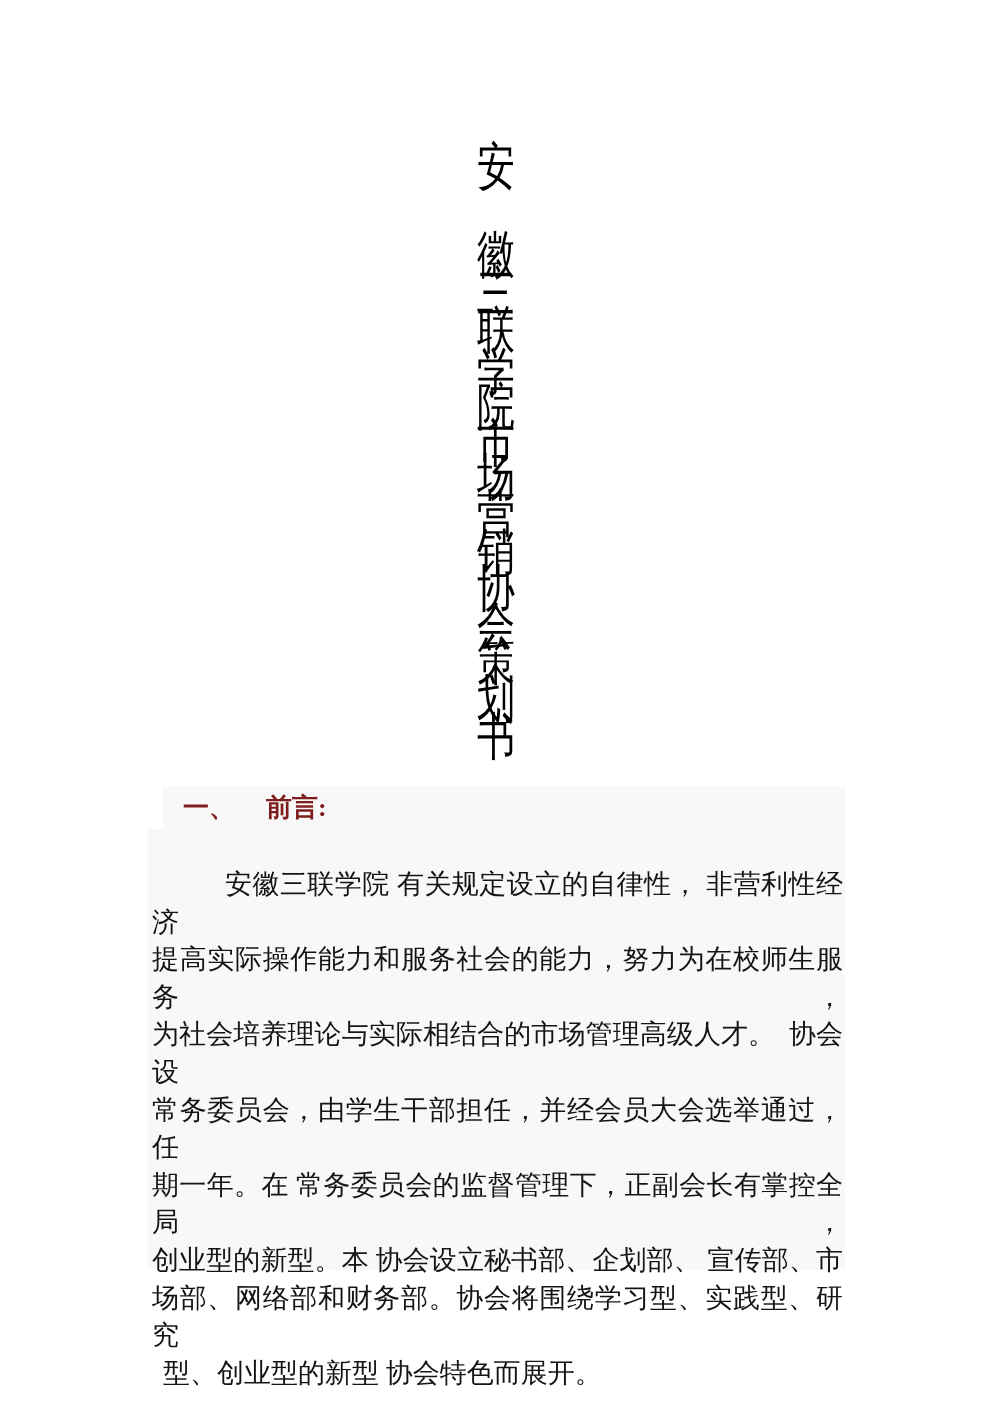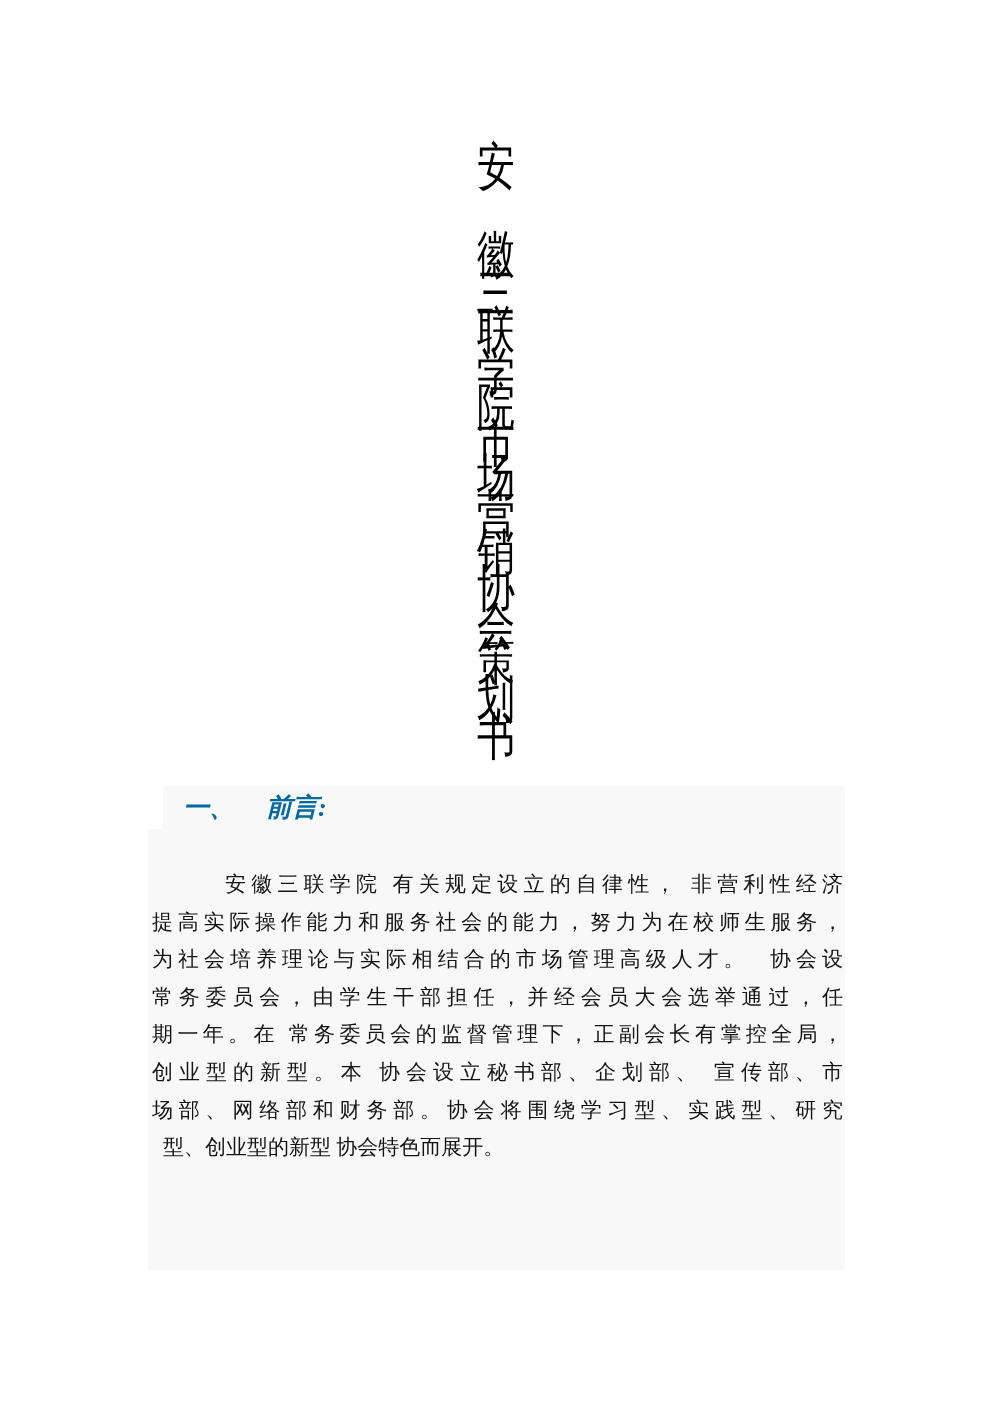--- a/index.html
+++ b/index.html
@@ -36,34 +36,33 @@
   .heading-block {
     position: absolute;
     left: 163px; top: 786px;
     width: 682px; height: 43px;
     background: #f8f8f8;
     box-sizing: border-box;
     padding-left: 20px;
     font-weight: bold;
     font-size: 26px;
     line-height: 43px;
-    color: #0369a1;
+    color: #7f1d1d;
     white-space: nowrap;
-    font-style: italic;
   }
   .heading-label { margin-left: 31px; }
   
   .preface-block {
     position: absolute;
     left: 148px; top: 829px;
     width: 697px; height: 441px;
     background: #f8f8f8;
     box-sizing: border-box;
     padding: 37px 2px 0 4px;
-    font-size: 21px;
+    font-size: 27px;
     line-height: 37.6px;
     color: #141414;
   }
   .pline {
     text-align: justify;
     text-align-last: justify;
     white-space: pre-wrap;
   }
   .pline.first { text-indent: 73px; }
   .pline.last  { text-align-last: left; margin-left: 11px; }

